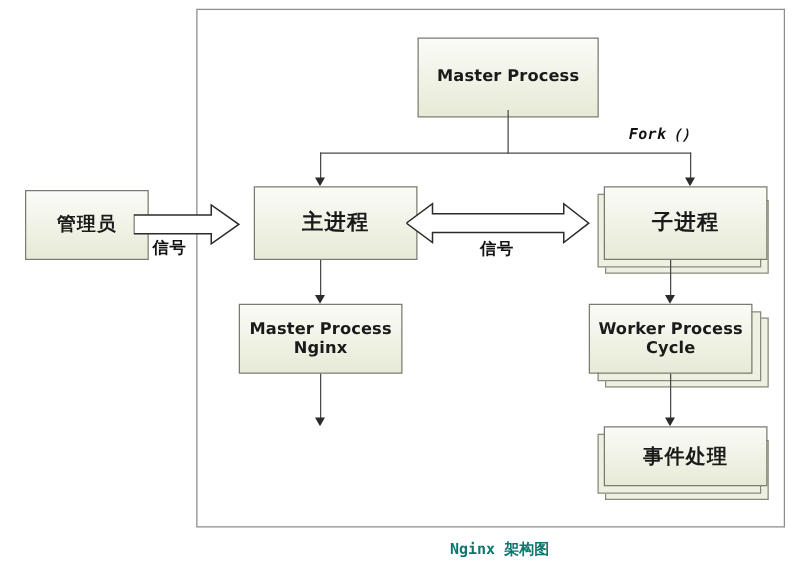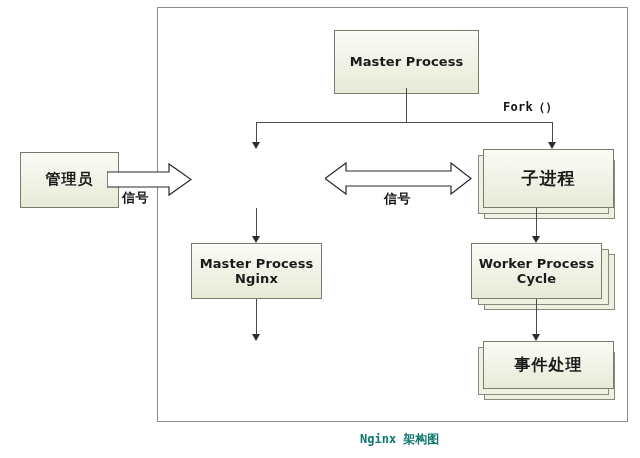--- a/index.html
+++ b/index.html
@@ -99,20 +99,21 @@
     font-family: "DejaVu Serif", "Liberation Serif", serif;
     font-size: 13px;
     font-weight: 700;
     letter-spacing: 0.5px;
   }
   .edge-label.mono {
     font-family: "DejaVu Sans Mono", "Liberation Mono", monospace;
     font-size: 12px;
     font-weight: 600;
     letter-spacing: 0.3px;
+    font-style: italic;
   }
 
   
   .caption {
     position: absolute;
     left: 360px;
     top: 431px;
     font-family: "DejaVu Sans Mono", "Liberation Mono", monospace;
     font-size: 12px;
     font-weight: 700;
@@ -149,20 +150,23 @@
 
   <div class="node cn" style="left:8px; top:152px; width:99px; height:56px;">
     <span>管理员</span>
   </div>
 
   <svg class="block-arrow" style="left:107px; top:162px;" width="85" height="36" viewBox="0 0 85 36">
     <polygon points="0,10 62,10 62,2 84,17.5 62,33 62,25 0,25" fill="#ffffff" stroke="#2b2b2b" stroke-width="1.2" stroke-linejoin="miter"></polygon>
   </svg>
   <div class="edge-label cn" style="left:122px; top:189px;">信号</div>
 
+  <div class="node cn" style="left:191px; top:149px; width:131px; height:59px; font-size:17px;">
+    <span>主进程</span>
+  </div>
 
   <svg class="block-arrow" style="left:325px; top:161px;" width="147" height="36" viewBox="0 0 147 36">
     <polygon points="0,17.5 21,2 21,10 126,10 126,2 146,17.5 126,33 126,25 21,25 21,33" fill="#ffffff" stroke="#2b2b2b" stroke-width="1.2" stroke-linejoin="miter"></polygon>
   </svg>
   <div class="edge-label cn" style="left:384px; top:190px;">信号</div>
 
   <div class="stack-layer" style="left:484px; top:160px; width:131px; height:59px;"></div>
   <div class="stack-layer" style="left:478px; top:155px; width:131px; height:59px;"></div>
   <div class="node cn" style="left:471px; top:149px; width:131px; height:59px; font-size:17px;">
     <span>子进程</span>

